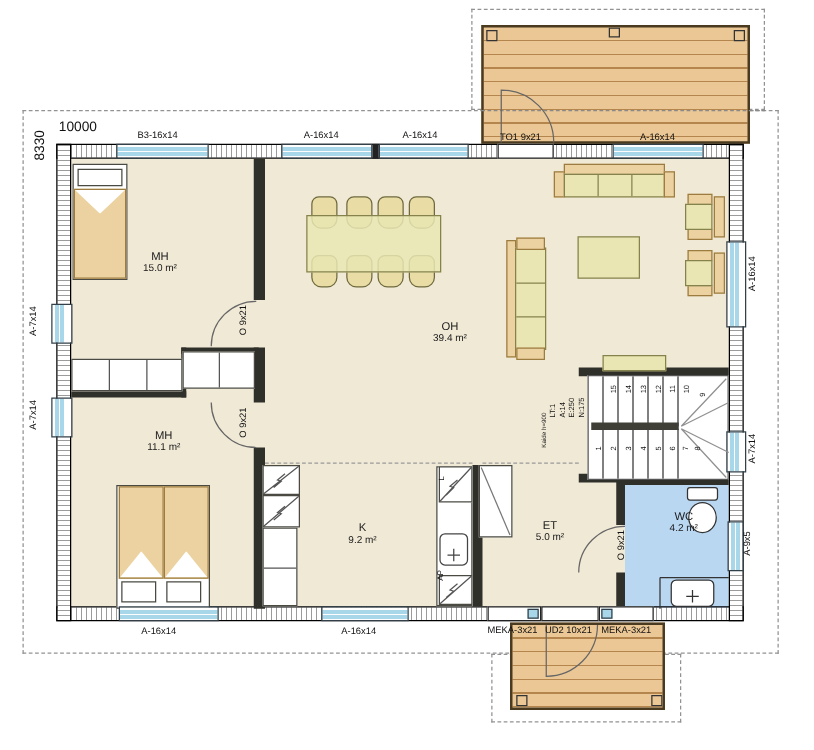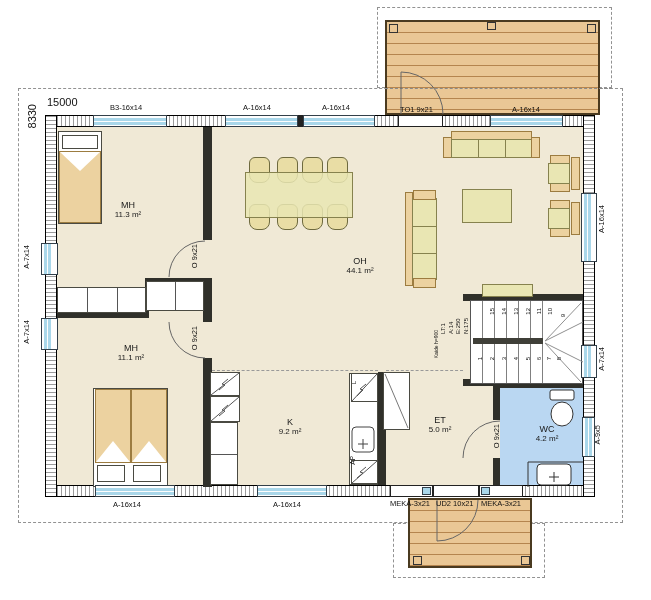--- a/index.html
+++ b/index.html
@@ -227,21 +227,21 @@
     <path d="M358,444 H368 M363,439 V449" stroke="#444" stroke-width="1"></path>
 
     <rect x="550" y="390" width="24" height="10" rx="2" fill="#fff" stroke="#333"></rect>
     <ellipse cx="562" cy="414" rx="11" ry="12" fill="#fff" stroke="#333"></ellipse>
 
     <path d="M528,462 H583 M528,462 V487" stroke="#333" stroke-width="1" fill="none"></path>
     <rect x="537" y="464" width="34" height="21" rx="4" fill="#fff" stroke="#333"></rect>
     <path d="M549,477 H559 M554,472 V482" stroke="#333" stroke-width="1"></path>
   </svg>
 
-  <span class="lbl dim" style="left:47px;top:96px;">15000</span>
+  <span class="lbl dim" style="left:47px;top:96px;">10000</span>
   <span class="vlbl dim" style="left:26px;top:104px;">8330</span>
 
   <span class="lbl" style="left:110px;top:103px;">B3-16x14</span>
   <span class="lbl" style="left:243px;top:103px;">A-16x14</span>
   <span class="lbl" style="left:322px;top:103px;">A-16x14</span>
   <span class="lbl" style="left:400px;top:105px;">TO1 9x21</span>
   <span class="lbl" style="left:512px;top:105px;">A-16x14</span>
 
   <span class="vlbl" style="left:22px;top:245px;">A-7x14</span>
   <span class="vlbl" style="left:22px;top:320px;">A-7x14</span>
@@ -257,39 +257,39 @@
 
   <span class="vlbl" style="left:190px;top:244px;">O 9x21</span>
   <span class="vlbl" style="left:190px;top:326px;">O 9x21</span>
   <span class="vlbl" style="left:492px;top:424px;">O 9x21</span>
 
   <span class="vlbl" style="left:351px;top:381px;font-size:6px;">L</span>
   <span class="vlbl" style="left:349px;top:456px;font-size:6.5px;">AP</span>
 
   <div class="room-lbl" style="left:100px;top:200px;width:56px;">
     <div class="rname">MH</div>
-    <div class="rarea">11.3 m²</div>
+    <div class="rarea">15.0 m²</div>
   </div>
   <div class="room-lbl" style="left:103px;top:343px;width:56px;">
     <div class="rname">MH</div>
     <div class="rarea">11.1 m²</div>
   </div>
   <div class="room-lbl" style="left:332px;top:256px;width:56px;">
     <div class="rname">OH</div>
-    <div class="rarea">44.1 m²</div>
+    <div class="rarea">39.4 m²</div>
   </div>
   <div class="room-lbl" style="left:262px;top:417px;width:56px;">
     <div class="rname">K</div>
     <div class="rarea">9.2 m²</div>
   </div>
   <div class="room-lbl" style="left:412px;top:415px;width:56px;">
     <div class="rname">ET</div>
     <div class="rarea">5.0 m²</div>
   </div>
-  <div class="room-lbl" style="left:519px;top:424px;width:56px;">
+  <div class="room-lbl" style="left:519px;top:408px;width:56px;">
     <div class="rname">WC</div>
     <div class="rarea">4.2 m²</div>
   </div>
 
   <div class="stairinfo" style="left:442px;top:306px;width:26px;">
     <div>LT:1</div>
     <div>A:14</div>
     <div>E:250</div>
     <div>N:175</div>
   </div>

